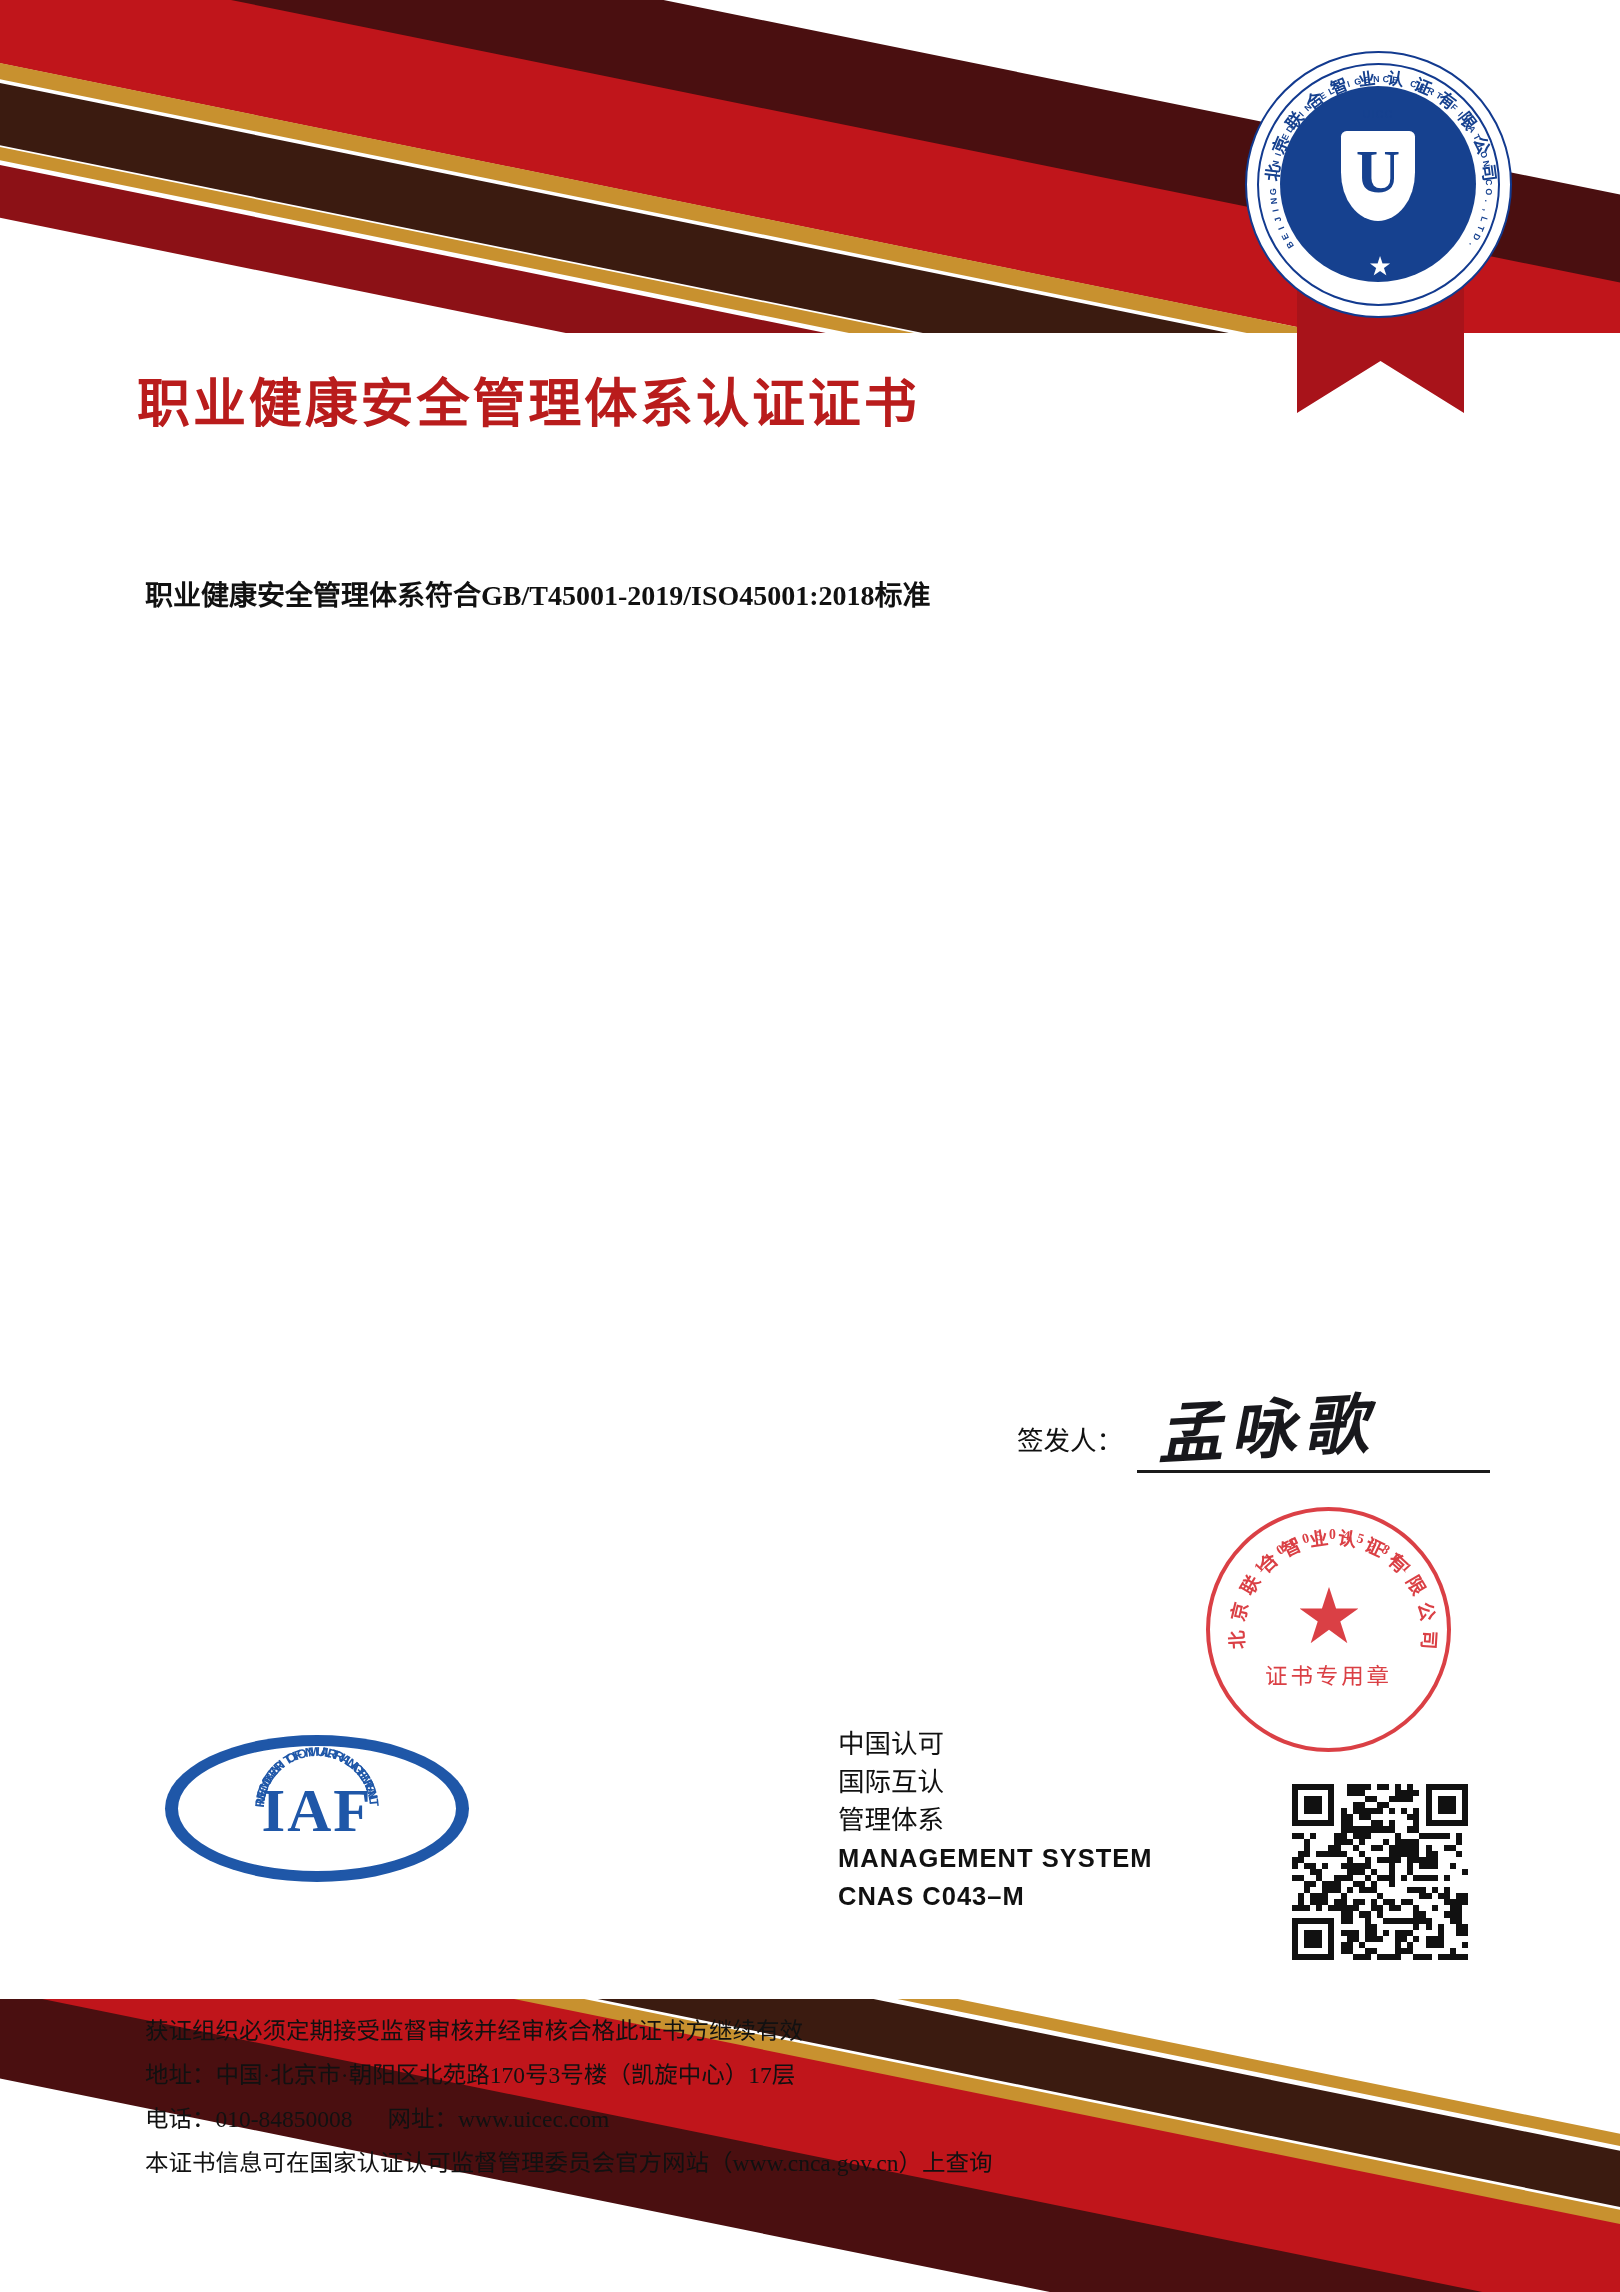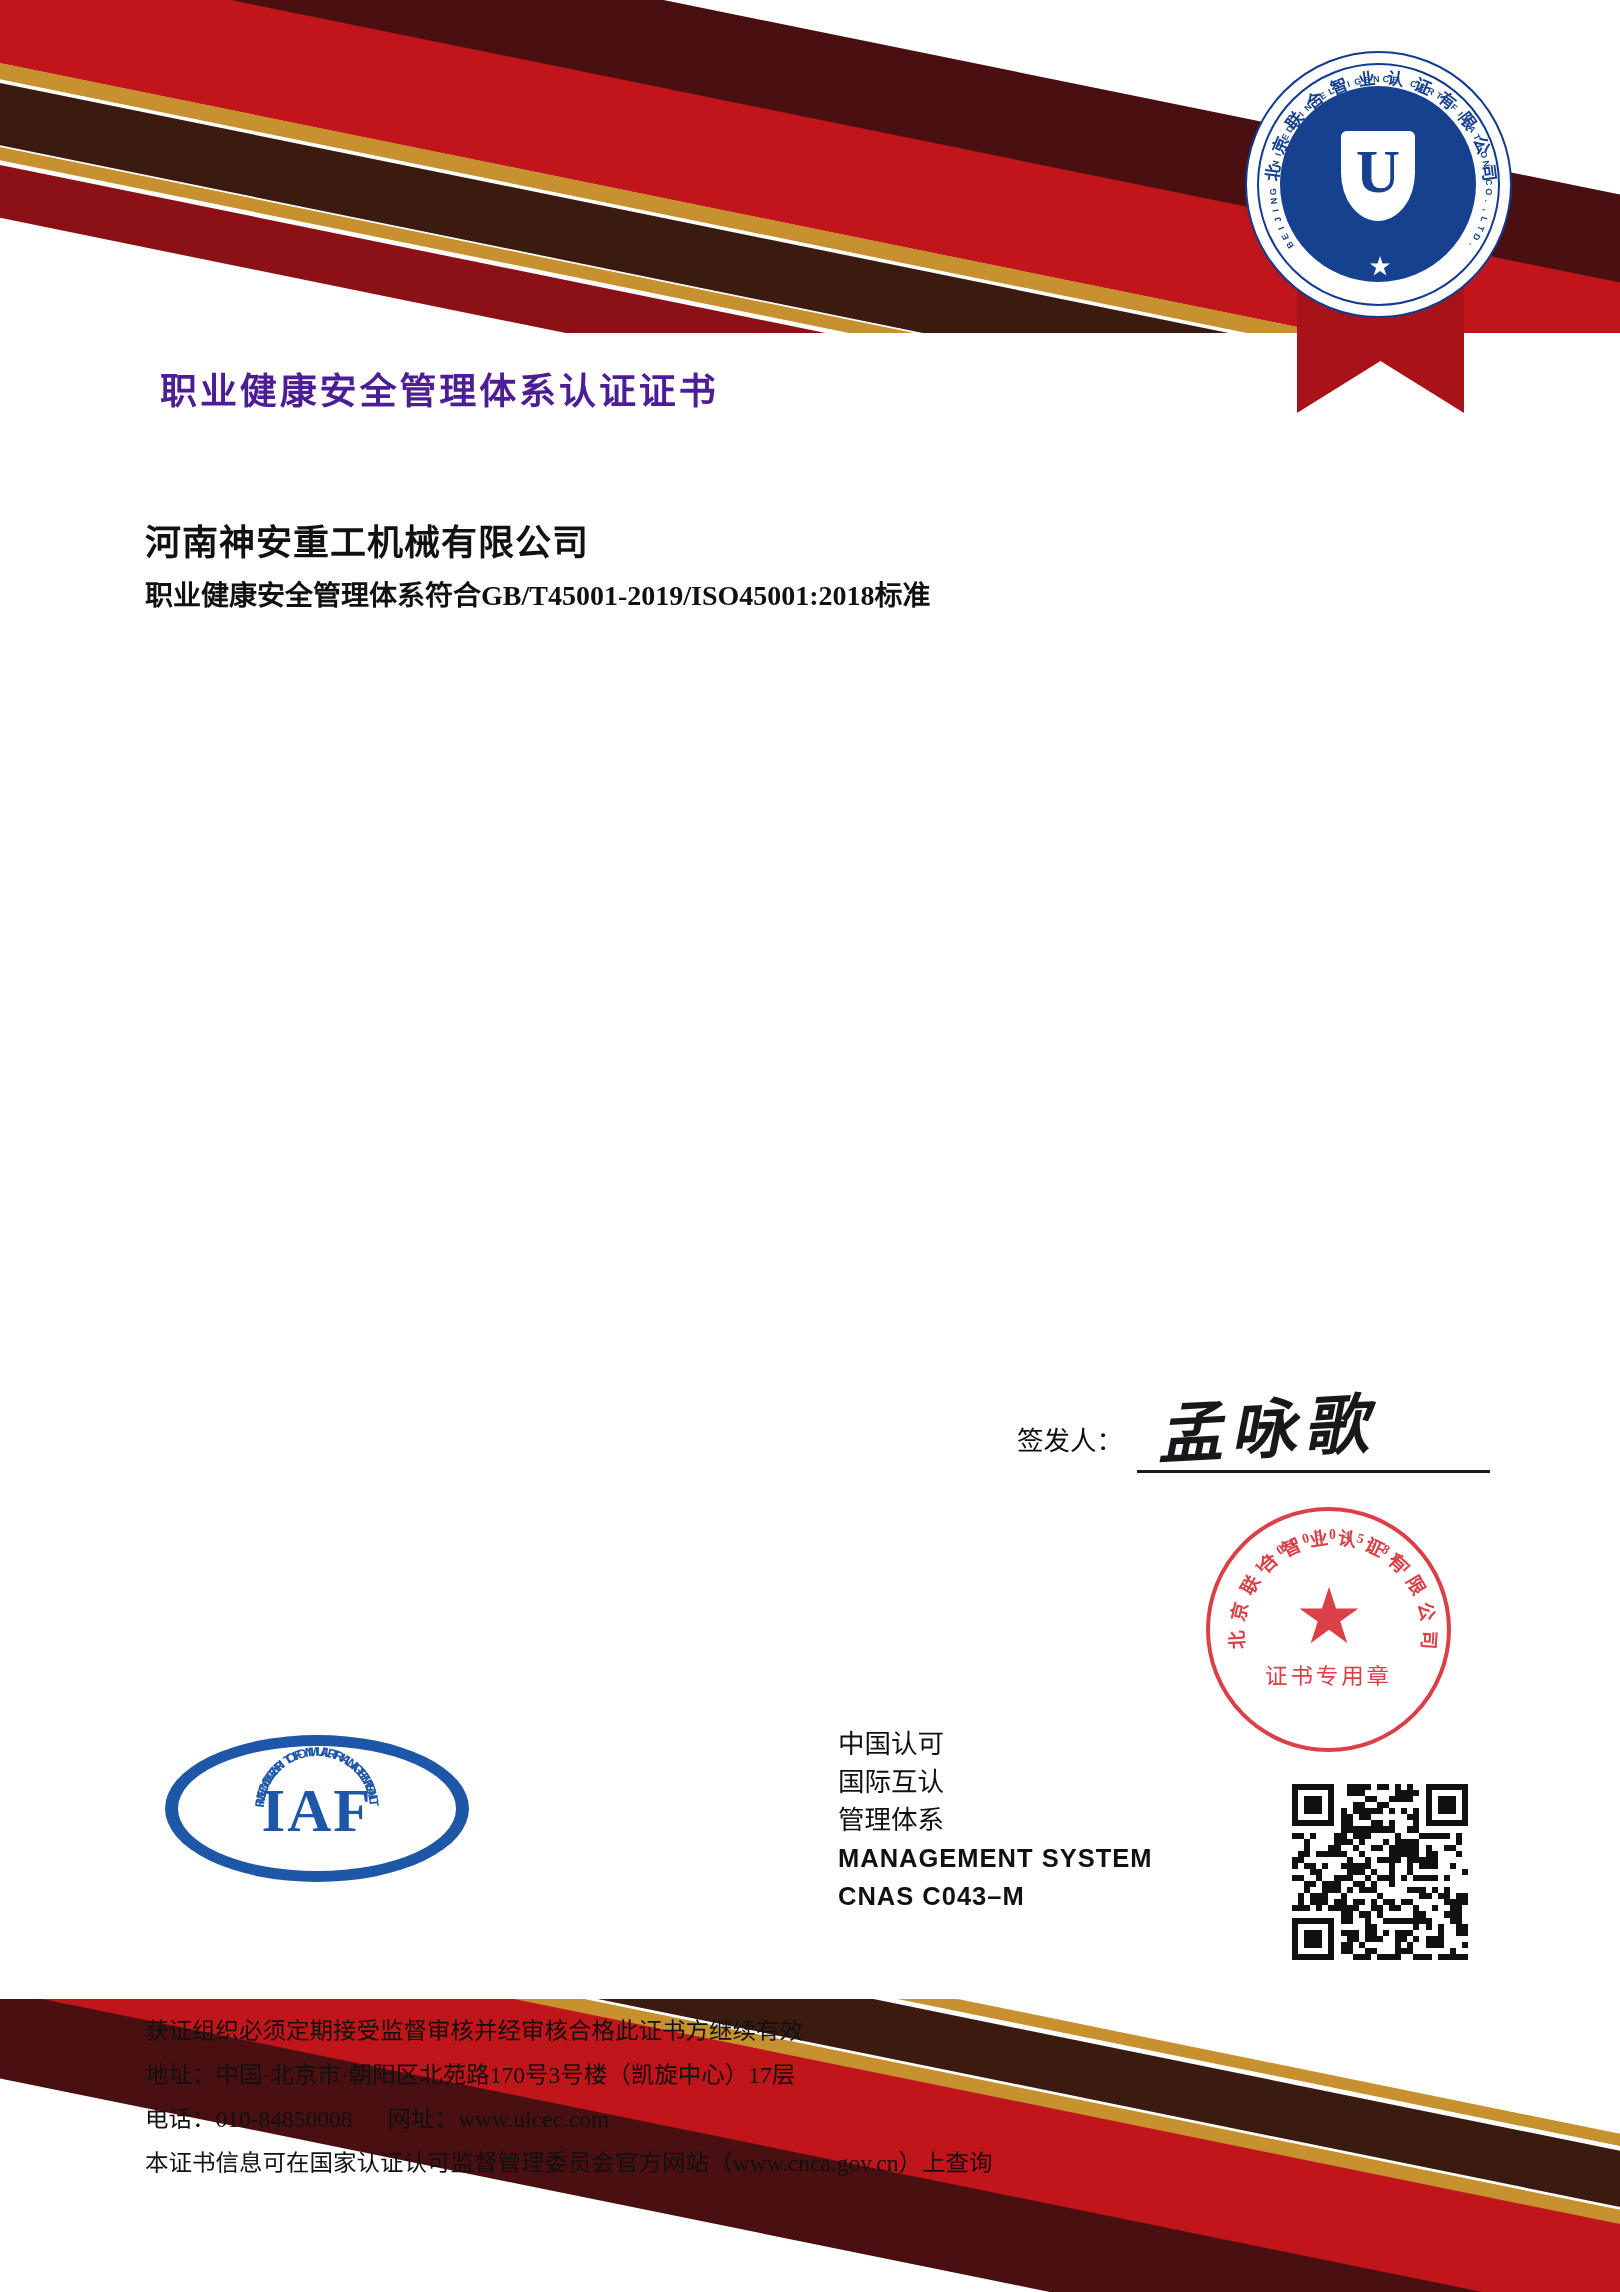--- a/index.html
+++ b/index.html
@@ -215,26 +215,26 @@
     top: 50%;
     font-family: "Liberation Sans", sans-serif;
     color: #16418f;
     font-weight: bold;
     transform-origin: 0 0;
   }
 
   
   .title {
     position: absolute;
-    left: 160px;
+    left: 137px;
     top: 361px;
-    font-size: 37px;
+    font-size: 53px;
     font-weight: bold;
     letter-spacing: 2.9px;
-    color: #4c1d95;
+    color: #b91c1c;
     font-family: "Liberation Serif", "DejaVu Serif", serif;
   }
   .company {
     position: absolute;
     left: 145px;
     top: 513px;
     font-size: 36px;
     font-weight: bold;
     letter-spacing: 1px;
     color: #111111;
@@ -548,21 +548,20 @@
           <span class="arc-char" style="font-size: 8.8px; transform: rotate(287.5deg) translate(0px, 108px) rotate(180deg) translate(-50%, -50%);">L</span>
           <span class="arc-char" style="font-size: 8.8px; transform: rotate(292.5deg) translate(0px, 108px) rotate(180deg) translate(-50%, -50%);">T</span>
           <span class="arc-char" style="font-size: 8.8px; transform: rotate(297.5deg) translate(0px, 108px) rotate(180deg) translate(-50%, -50%);">D</span>
           <span class="arc-char" style="font-size: 8.8px; transform: rotate(302.5deg) translate(0px, 108px) rotate(180deg) translate(-50%, -50%);">.</span>
         </div>
     </div>
   </div>
 
   <div class="title">职业健康安全管理体系认证证书</div>
 
-  <div class="company">河南神安重工机械有限公司</div>
 
   <div class="standard">职业健康安全管理体系符合GB/T45001-2019/ISO45001:2018标准</div>
 
 
 
 
   <div class="sign-label">签发人：</div>
   <div class="sign-name">孟咏歌</div>
   <div class="sign-underline"></div>
 

